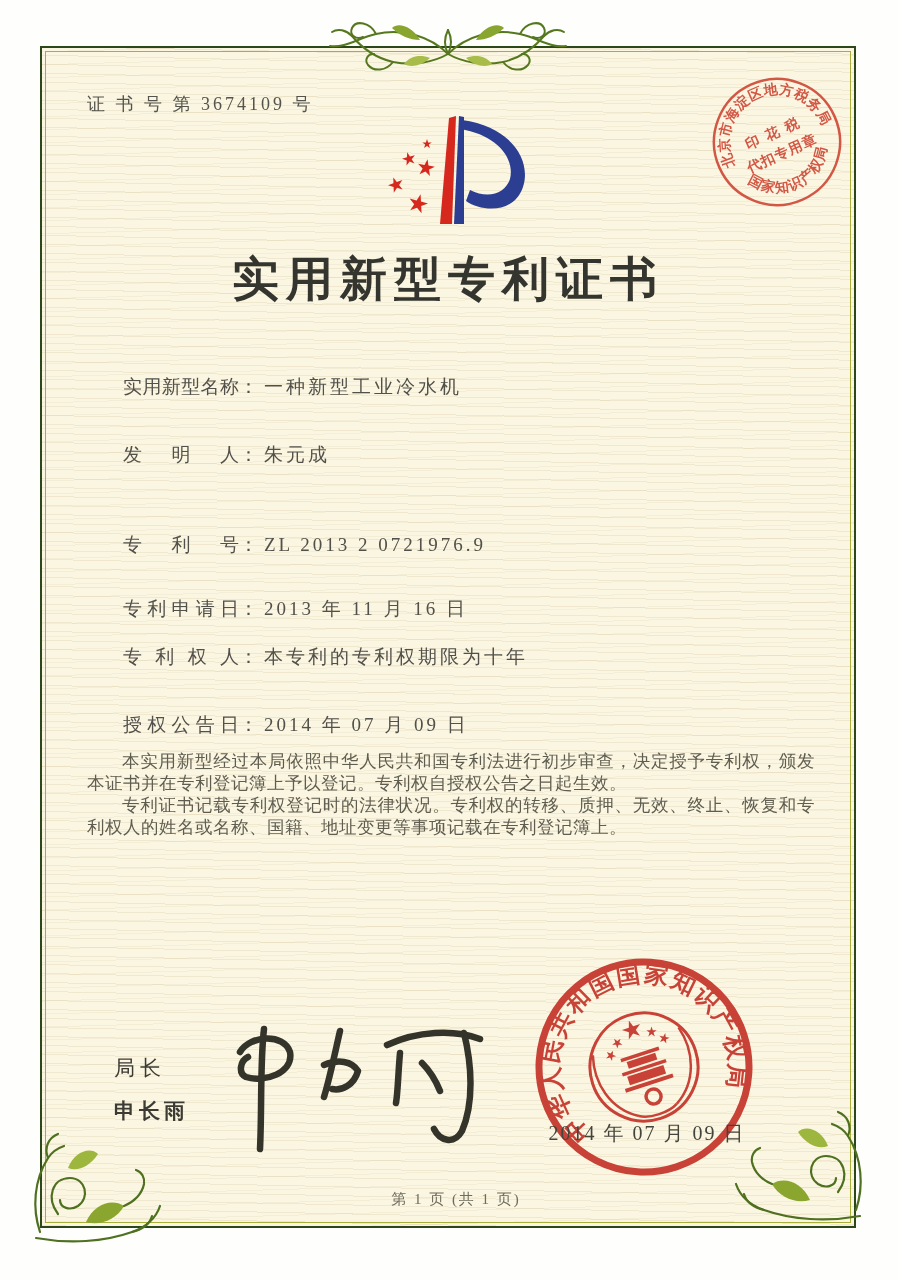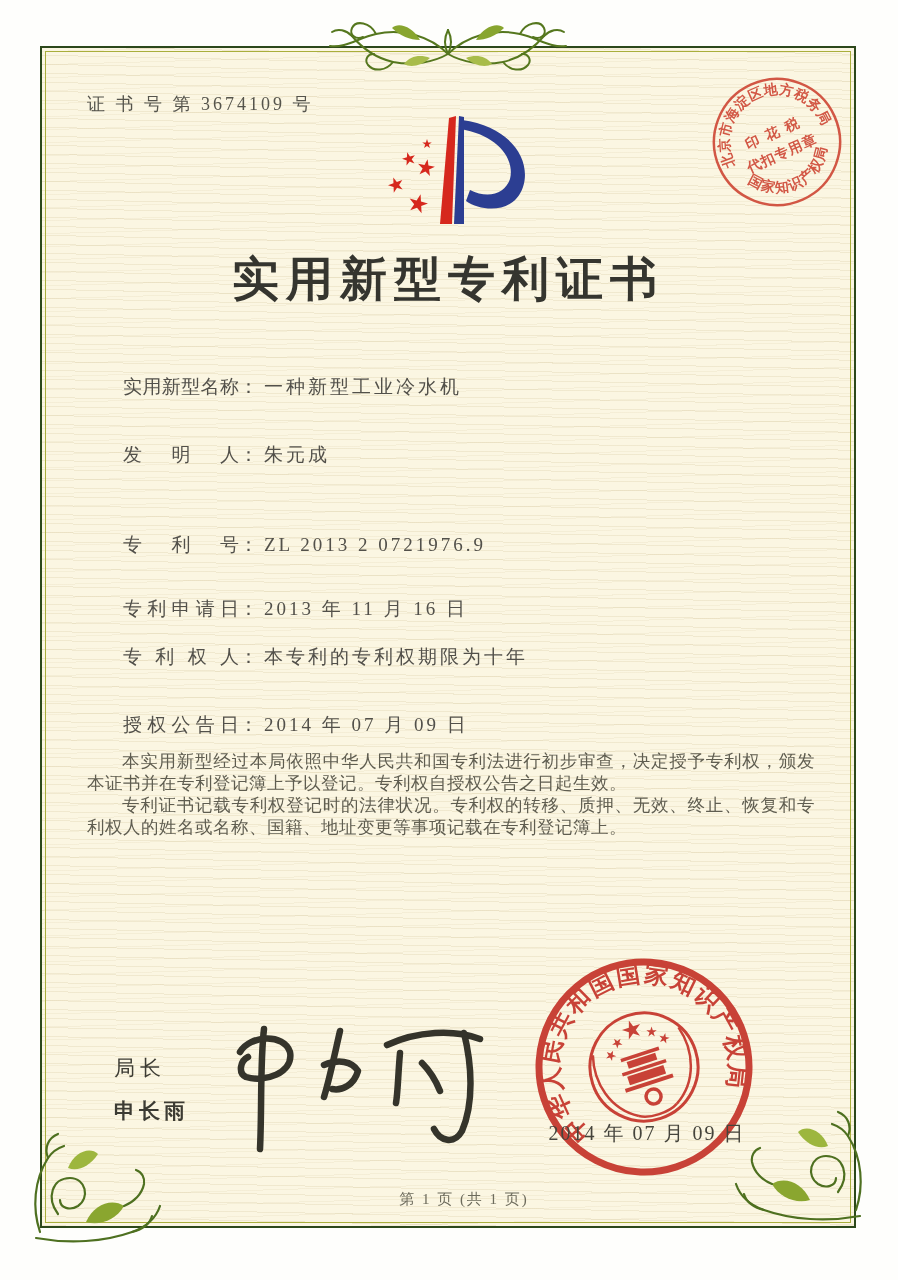--- a/index.html
+++ b/index.html
@@ -55,21 +55,21 @@
   .paras p{margin:0;text-indent:2em;}
   .signer-title{position:absolute;left:72px;top:1006px;font-size:21px;letter-spacing:5px;color:#3c3b33;}
   .signer-name{position:absolute;left:72px;top:1049px;font-size:21px;letter-spacing:4px;color:#3c3b33;font-weight:bold;}
   .signature{position:absolute;left:180px;top:959px;width:270px;height:150px;}
   .office-seal{position:absolute;left:487px;top:904px;width:230px;height:230px;opacity:.93;}
   .seal-date{
     position:absolute;left:480px;top:1072px;width:250px;text-align:center;
     font-size:20px;letter-spacing:2px;color:#45443c;z-index:5;
   }
   .footer{
-    position:absolute;left:16px;top:1142px;width:100%;text-align:center;
+    position:absolute;left:8px;top:1142px;width:100%;text-align:center;
     font-size:15px;letter-spacing:2px;color:#6d6b5c;
   }
   .seal-text{font-weight:700;font-family:"Liberation Serif","DejaVu Serif",serif;}
 </style>
 </head>
 <body>
 
 <svg width="0" height="0" style="position:absolute" aria-hidden="true">
   <defs>
     <path id="star" d="M0,-1 L0.225,-0.309 L0.951,-0.309 L0.363,0.118 L0.588,0.809 L0,0.382 L-0.588,0.809 L-0.363,0.118 L-0.951,-0.309 L-0.225,-0.309 Z"></path>

